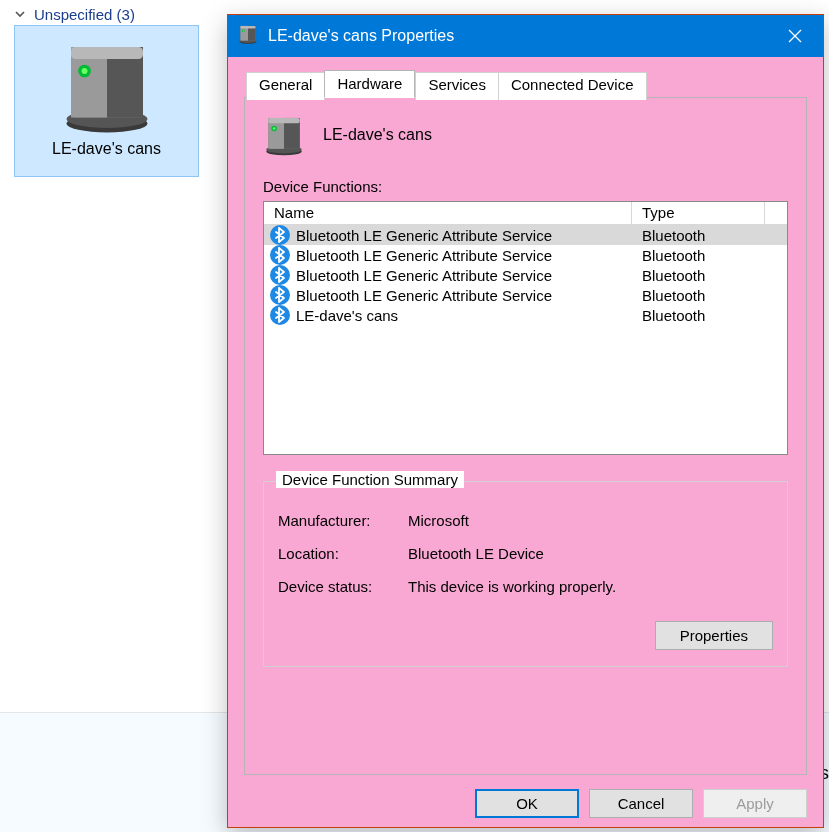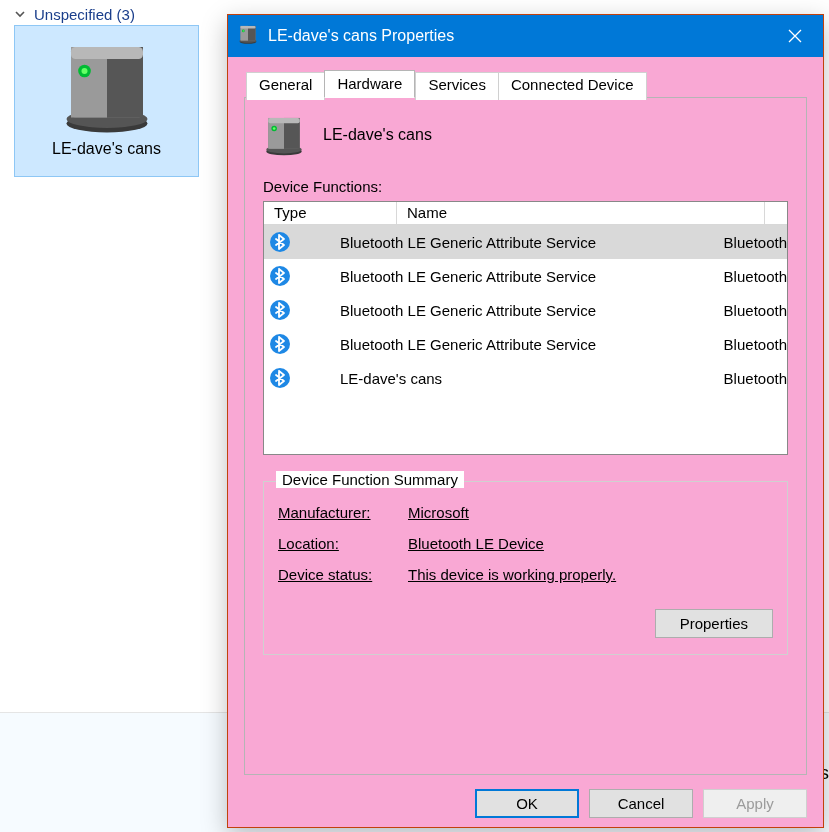--- a/index.html
+++ b/index.html
@@ -159,22 +159,21 @@
   .func-head .col {
     padding: 2px 10px 3px 10px;
     border-right: 1px solid #d8d8d8;
   }
   .col-name  { width: 368px; }
   .col-type  { flex: 1; }
   .col-spare { width: 22px; border-right: none !important; }
 
   .func-row {
     font-size: 15px;
-    padding: 7px 0;
-    gap: 44px;
+    padding: 0 0;
   }
   .func-row.selected { background: #d9d9d9; }
   .func-row .bt-icon {
     margin: 0 6px 0 6px;
   }
   .func-row .name-txt { width: 336px; }
   .func-row .type-txt { padding-left: 10px; }
 
   
   .groupbox {
@@ -184,23 +183,22 @@
     position: relative;
   }
   .groupbox .legend {
     position: absolute; top: -11px; left: 12px;
     background: #fff; padding: 0 6px;
     font-size: 15px;
     text-align: center;
   }
   .summary-row {
     display: flex;
-    margin: 8px 0 14px 0;
-    font-size: 15px;
-    text-decoration: underline;
+    margin: 16px 0 14px 0;
+    font-size: 15px;
   }
   .summary-row .k { width: 130px; }
   .summary-btn-row { text-align: right; margin-top: 26px; }
 
   
   .footer {
     display: flex; justify-content: flex-end;
     gap: 10px;
     padding: 14px 16px 16px 16px;
   }
@@ -310,22 +308,22 @@
         <svg width="42" height="42" viewBox="0 0 64 64">
             <use href="#drive-shape"></use>
           </svg>
         <span class="txt">LE-dave's cans</span>
       </div>
 
       <div class="section-label">Device Functions:</div>
 
       <div class="func-table">
         <div class="func-head">
+          <div class="col col-name">Name</div>
           <div class="col col-type">Type</div>
-          <div class="col col-name">Name</div>
           <div class="col col-spare"></div>
         </div>
         <div id="func-rows">
             <div class="func-row selected">
               <span class="bt-icon">
                 <svg width="20" height="20" viewBox="0 0 20 20">
                   <use href="#bt-shape"></use>
                 </svg>
               </span>
               <span class="name-txt">Bluetooth LE Generic Attribute Service</span>

